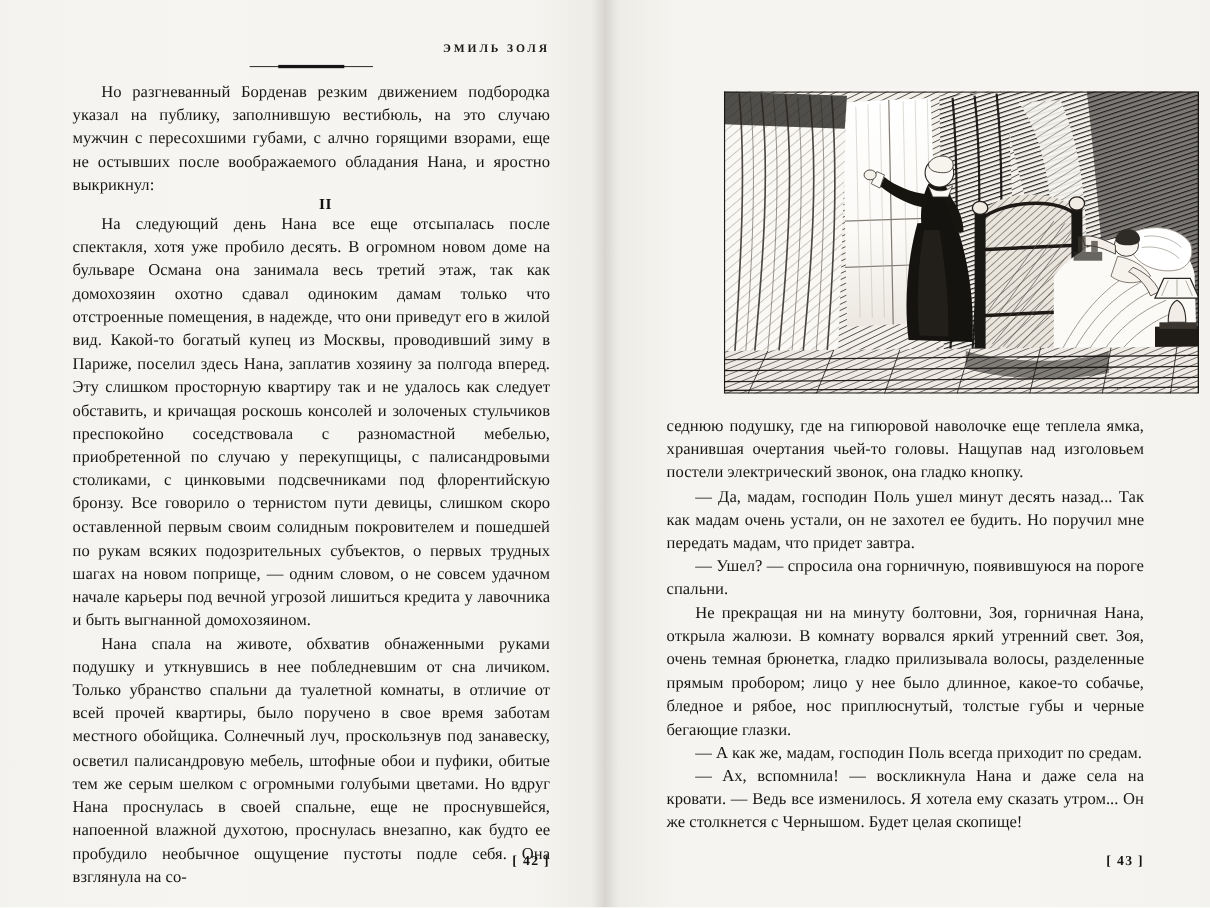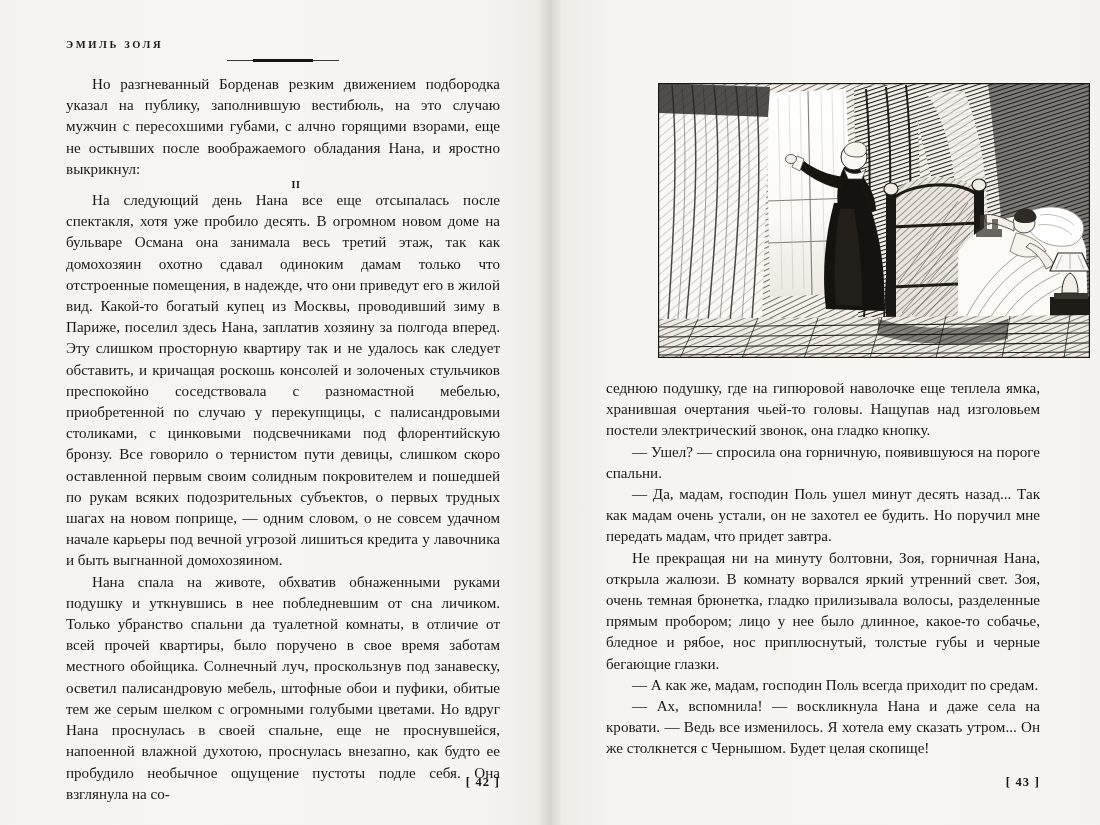--- a/index.html
+++ b/index.html
@@ -57,21 +57,21 @@
   }
   .page.left  .content { left: 66px; }
   .page.right .content { left: 56px; }
 
   
   .runhead {
     position: absolute;
     top: 40px;
     left: 0;
     width: 434px;
-    text-align: left;
+    text-align: right;
   }
   .runhead-text {
     font-size: 10.5px;
     font-weight: bold;
     letter-spacing: 2.6px;
     color: #1a1a1a;
     text-transform: uppercase;
     line-height: 1;
     display: block;
   }
@@ -117,21 +117,21 @@
 
   .body p {
     margin: 0;
     text-indent: 26px;
   }
   .body p.noindent { text-indent: 0; }
 
   .chapnum {
     margin: 26px 0 20px 0;
     text-align: center;
-    font-size: 10px;
+    font-size: 14px;
     font-weight: bold;
     letter-spacing: 0.5px;
     color: #111;
     text-indent: 0;
     line-height: 1;
   }
 
   
   .folio {
     position: absolute;
@@ -382,22 +382,22 @@
 
             <path d="M220,236 C260,248 320,248 350,236 L350,256 C310,264 252,262 220,252 Z" fill="#12100e" opacity="0.5"></path>
 
             <rect x="0.6" y="0.6" width="430.8" height="273.8" fill="none" stroke="#1a1815" stroke-width="1.2"></rect>
           </g>
         </svg>
       </div>
 
       <div class="body">
         <p class="noindent">седнюю подушку, где на гипюровой наволочке еще теплела ямка, хранившая очертания чьей-то головы. Нащупав над изголовьем постели электрический звонок, она гладко кнопку.</p>
+        <p>— Да, мадам, господин Поль ушел минут десять назад... Так как мадам очень устали, он не захотел ее будить. Но поручил мне передать мадам, что придет завтра.</p>
         <p>— Ушел? — спросила она горничную, появившуюся на пороге спальни.</p>
-        <p>— Да, мадам, господин Поль ушел минут десять назад... Так как мадам очень устали, он не захотел ее будить. Но поручил мне передать мадам, что придет завтра.</p>
         <p>Не прекращая ни на минуту болтовни, Зоя, горничная Нана, открыла жалюзи. В комнату ворвался яркий утренний свет. Зоя, очень темная брюнетка, гладко прилизывала волосы, разделенные прямым пробором; лицо у нее было длинное, какое-то собачье, бледное и рябое, нос приплюснутый, толстые губы и черные бегающие глазки.</p>
         <p>— А как же, мадам, господин Поль всегда приходит по средам.</p>
         <p>— Ах, вспомнила! — воскликнула Нана и даже села на кровати. — Ведь все изменилось. Я хотела ему сказать утром... Он же столкнется с Чернышом. Будет целая скопище!</p>
       </div>
 
       <div class="folio">[ 43 ]</div>
     </div>
   </div>
 
   <div class="gutter"></div>

